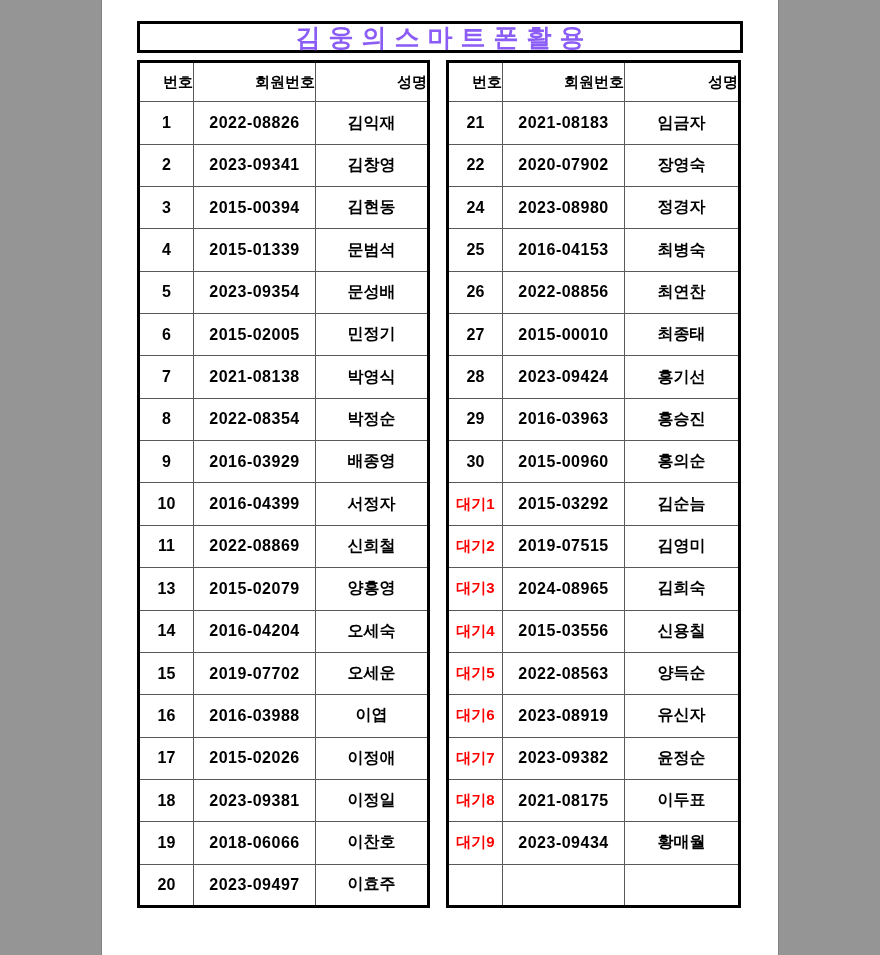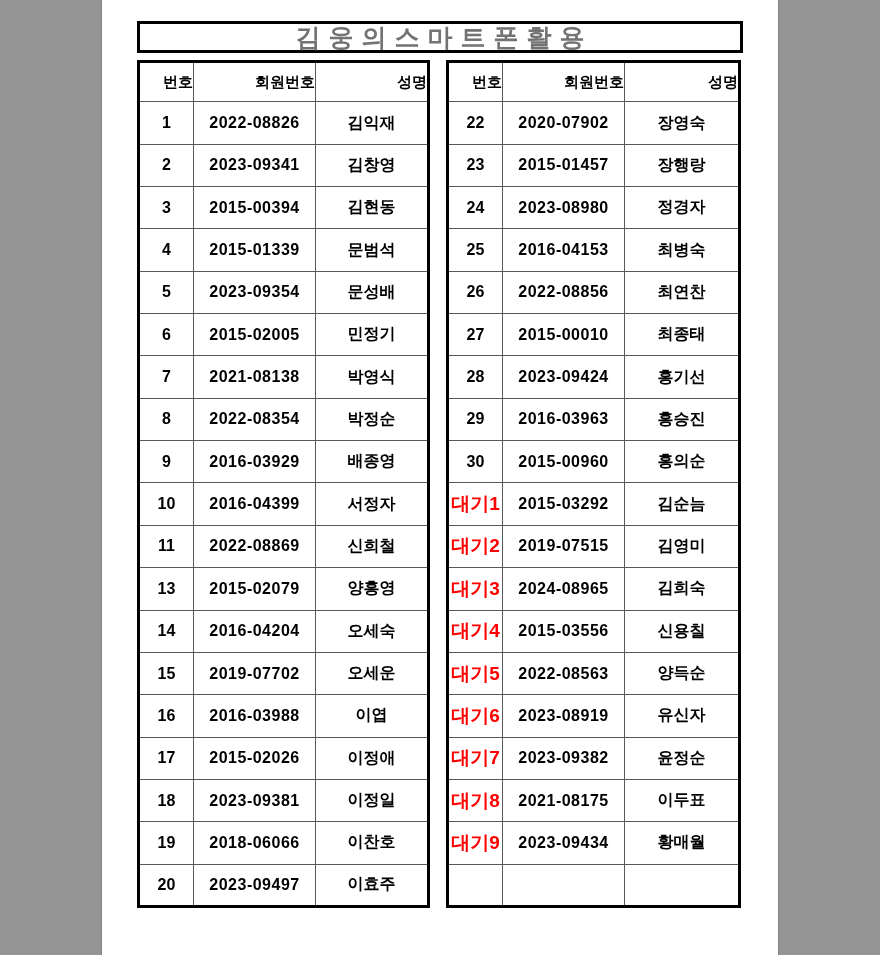--- a/index.html
+++ b/index.html
@@ -16,21 +16,21 @@
     background: #ffffff;
     box-shadow: 0 0 0 1px rgba(0,0,0,0.12);
   }
   .title-box {
     position: absolute;
     left: 35px; top: 21px; width: 606px; height: 32px;
     border: 3px solid #000;
     display: flex; align-items: center; justify-content: center;
   }
   .title-box span {
-    font-size: 25px; font-weight: 700; color: #737373;
+    font-size: 25px; font-weight: 700; color: #8b5cf6;
     letter-spacing: 8px; white-space: nowrap;
     padding-left: 8px; 
   }
   table.roster {
     position: absolute;
     top: 60px;
     border-collapse: collapse;
     table-layout: fixed;
     background: #fff;
     border: 3px solid #000;
@@ -47,21 +47,21 @@
     color: #000;
     font-size: 15px;
     height: 40.38px;
     overflow: hidden;
     white-space: nowrap;
   }
   table.roster th { font-size: 15px; text-align: right; }
   table.roster td.mid { font-size: 16px; letter-spacing: 0.5px; }
   table.roster td.nm  { font-size: 16px; }
   table.roster td.no  { font-size: 16px; }
-  table.roster td.no.wait { color: #ff0000; font-size: 19px; }
+  table.roster td.no.wait { color: #ff0000; font-size: 15px; }
 </style>
 </head>
 <body>
 
 <div class="stage">
   <div class="page">
 
     <div class="title-box">
       <span>김웅의스마트폰활용</span>
     </div>
@@ -186,30 +186,30 @@
         </colgroup>
       <thead>
         <tr>
           <th>번호</th>
           <th>회원번호</th>
           <th>성명</th>
         </tr>
       </thead>
       <tbody>
           <tr>
+            <td class="no">21</td>
+            <td class="mid">2021-08183</td>
+            <td class="nm">임금자</td>
+          </tr>
+          <tr>
             <td class="no">22</td>
             <td class="mid">2020-07902</td>
             <td class="nm">장영숙</td>
           </tr>
           <tr>
-            <td class="no">23</td>
-            <td class="mid">2015-01457</td>
-            <td class="nm">장행랑</td>
-          </tr>
-          <tr>
             <td class="no">24</td>
             <td class="mid">2023-08980</td>
             <td class="nm">정경자</td>
           </tr>
           <tr>
             <td class="no">25</td>
             <td class="mid">2016-04153</td>
             <td class="nm">최병숙</td>
           </tr>
           <tr>

